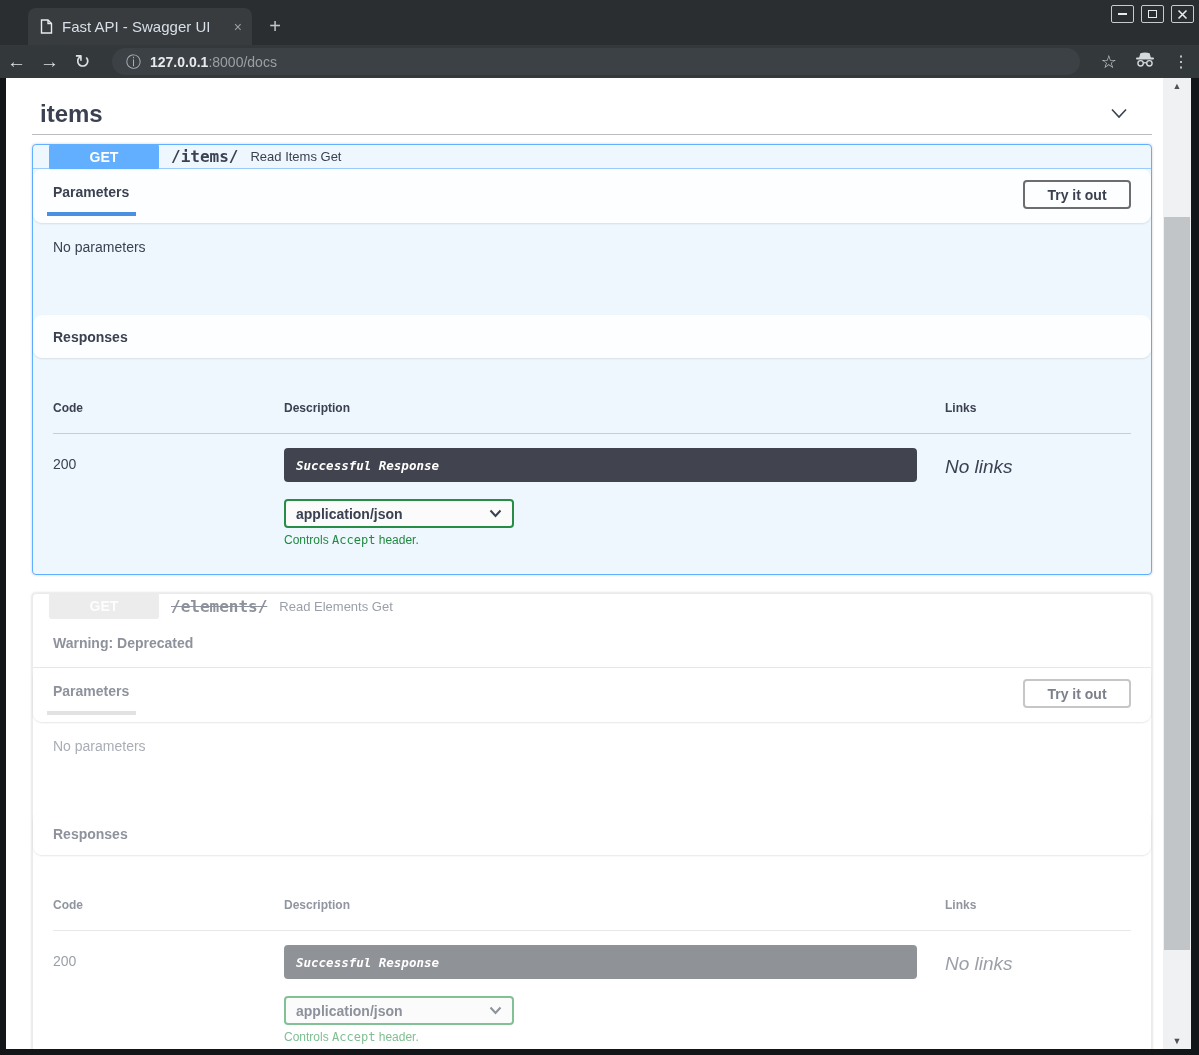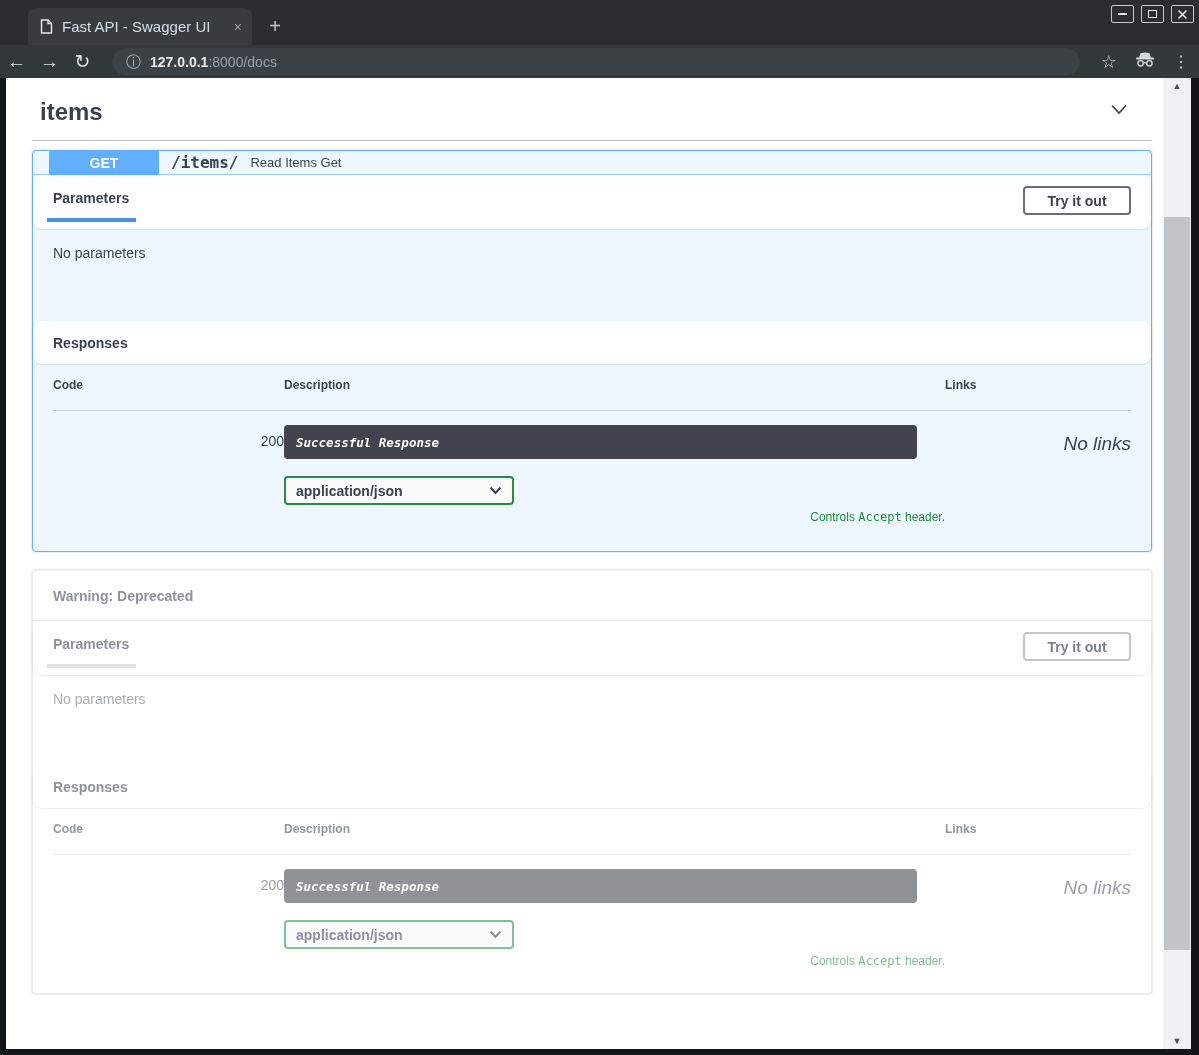--- a/index.html
+++ b/index.html
@@ -41,21 +41,21 @@
   .url .rest { color:#9aa0a6; }
   .toolbar-right { position:absolute; right:10px; top:45px; height:33px; display:flex; align-items:center; gap:17px; }
   .star-icon { color:#d5d9dc; font-size:18px; }
   .kebab-icon { color:#d5d9dc; font-size:16px; letter-spacing:0; }
 
   
   .viewport { position:absolute; left:6px; top:78px; width:1157px; height:971px; background:#fff;
     color:#3b4151; overflow:hidden; }
   .swagger { padding:10px 11px 0 26px; }
 
-  .tag-row { display:flex; align-items:flex-start; justify-content:space-between; padding:0 22px 0 8px; height:36px; margin-top:10px; }
+  .tag-row { display:flex; align-items:flex-end; justify-content:space-between; padding:0 22px 0 8px; height:36px; margin-top:4px; }
   .tag-title { font-size:24px; font-weight:bold; color:#3b4151; }
   .tag-divider { border:none; border-top:1px solid rgba(59,65,81,.35); margin:6px 0 9px 0; }
 
   
   .op { width:1120px; border-radius:4px; box-shadow:0 0 3px rgba(0,0,0,.19); }
   .op.active { border:1px solid #61affe; background:#eff7fe; }
   .op.dep { border:1px solid #ebebeb; background:#fff; margin-top:18px; }
 
   .op-header { height:24px; display:flex; align-items:center; padding:0 10px 0 16px; gap:0; }
   .op.active .op-header { border-bottom:1px solid #9cccfb; }
@@ -80,31 +80,31 @@
   .op.dep .tab-underline { border-bottom-color:#e2e2e2; }
   .tryout-btn { position:absolute; right:20px; top:11px; width:108px; height:29px;
     background:transparent; border:2px solid #6d6d6d; border-radius:4px;
     font-family:"Liberation Sans", sans-serif; font-size:14px; font-weight:bold; color:#3b4151; }
   .op.dep .tryout-btn { border-color:#c6c6c6; color:#7b808b; }
 
   .no-params { padding:16px 20px; font-size:14px; color:#3b4151; }
   .op.active .no-params { height:92px; }
   .op.dep .no-params { height:90px; color:#a9adb5; }
 
-  .resp-body { padding:14px 20px 0 20px; }
+  .resp-body { padding:14px 20px 0 20px;margin-top:29px; }
   .op.active .resp-body { height:187px; }
   .op.dep .resp-body { height:185px; }
   .resp-cols { display:flex; }
   .col-code { width:231px; }
   .col-desc { width:661px; }
   .col-links { flex:1; }
   .resp-table-head { font-size:12px; font-weight:bold; color:#3b4151; padding-bottom:18px;
     border-bottom:1px solid rgba(59,65,81,.22); }
   .op.dep .resp-table-head { color:#9095a0; border-bottom-color:rgba(59,65,81,.12); }
-  .resp-row { margin-top:14px;text-align:right; }
+  .resp-row { margin-top:14px; }
   .code-val { font-size:14px; color:#3b4151; padding-top:8px; }
   .op.dep .code-val { color:#9ba0a8; }
   .resp-desc-box { width:633px; height:34px; border-radius:4px; background:#41444e;
     display:flex; align-items:center; padding-left:12px; }
   .op.dep .resp-desc-box { background:#8f9296; }
   .resp-desc-text { font-family:"DejaVu Sans Mono", monospace; font-style:italic; font-weight:bold;
     font-size:12.5px; color:#fff; }
   .links-val { font-size:19px; font-style:italic; color:#3b4151; padding-top:8px; }
   .op.dep .links-val { color:#9ba0a8; }
 
@@ -231,20 +231,25 @@
                 </svg>
             </span>
             <span class="accept-hint" style="display:block"><span>Controls </span><span class="mono">Accept</span><span> header.</span></span>
           </span>
           <span class="col-links links-val">No links</span>
         </div>
       </div>
     </div>
 
     <div class="op dep">
+      <div class="op-header">
+        <span class="method-badge">GET</span>
+        <span class="op-path">/elements/</span>
+        <span class="op-summary">Read Elements Get</span>
+      </div>
 
       <div class="warning-row">
         <span class="warning-text">Warning: Deprecated</span>
       </div>
 
       <div class="sec-head params">
         <span class="sec-title tab-underline">Parameters</span>
         <button class="tryout-btn">Try it out</button>
       </div>
 

